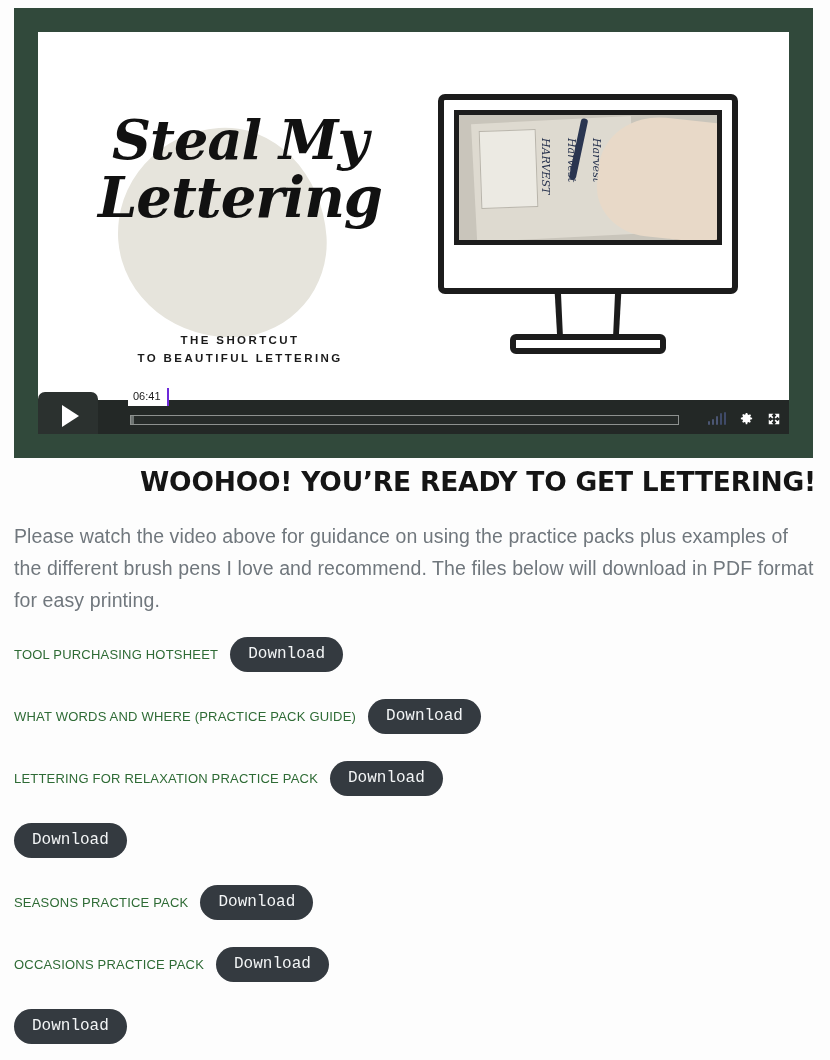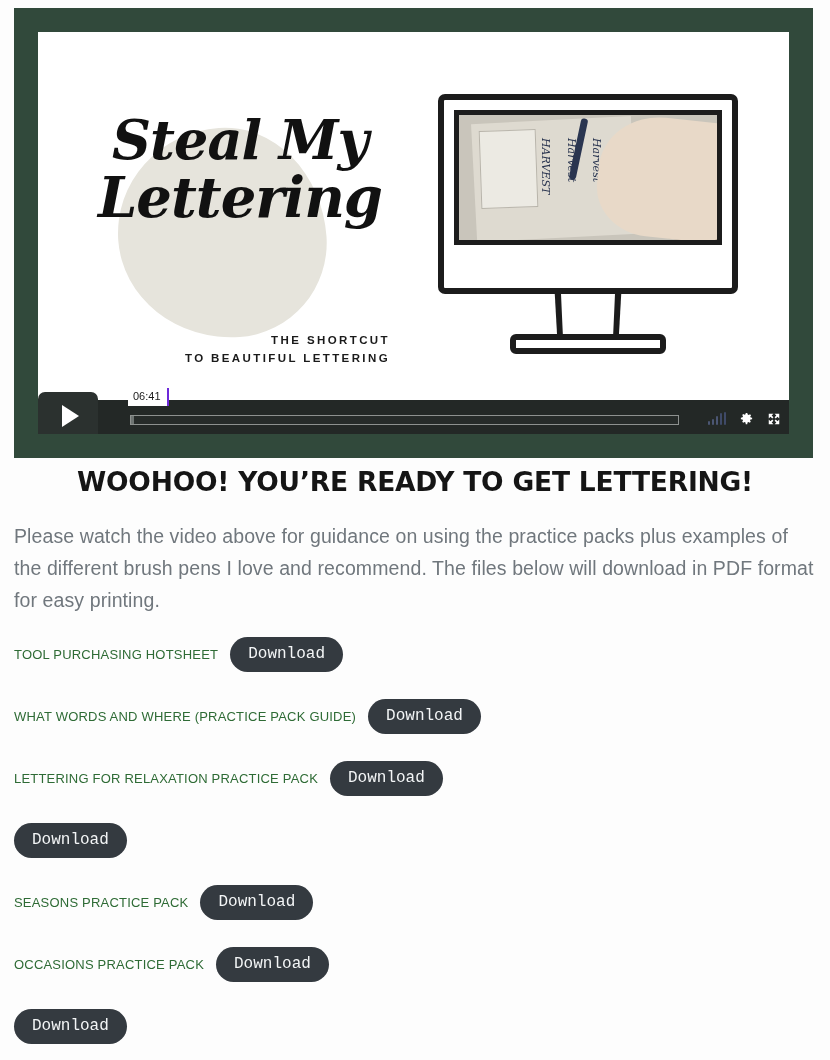--- a/index.html
+++ b/index.html
@@ -60,21 +60,21 @@
     font-style: italic;
     font-weight: bold;
     line-height: 0.92;
   }
   .logo-script .l1 { display:block; font-size: 54px; letter-spacing: -1px; }
   .logo-script .l2 { display:block; font-size: 56px; letter-spacing: -1px; margin-top: 6px; text-align: center;}
   .logo-tag {
     position: absolute;
     left: 0; top: 228px;
     width: 300px;
-    text-align: right;
+    text-align: center;
     color: #1a1a1a;
     font-size: 11.5px;
     font-weight: bold;
     letter-spacing: 2.4px;
     line-height: 1.55;
   }
 
   
   .monitor {
     position: absolute;
@@ -229,21 +229,21 @@
   .icon-btn { cursor: pointer; line-height: 0; }
 
   
   .content {
     position: absolute;
     left: 14px; top: 466px;
     width: 802px;
   }
   .headline {
     margin: 0;
-    text-align: center;
+    text-align: right;
     color: #151515;
     font-family: "DejaVu Sans", sans-serif;
     font-size: 26.5px;
     font-weight: bold;
     letter-spacing: -0.2px;
     line-height: 1.2;
     padding-bottom: 8px;
   }
   .intro {
     margin: 14px 0 4px 0;

